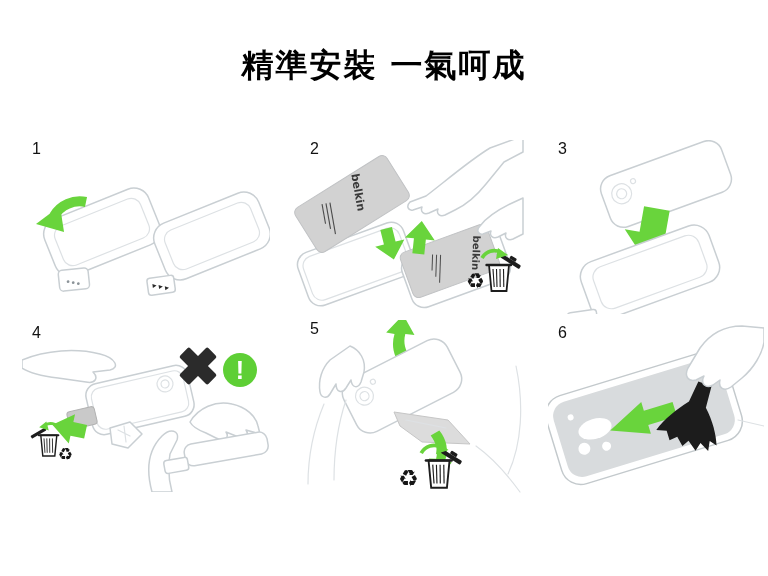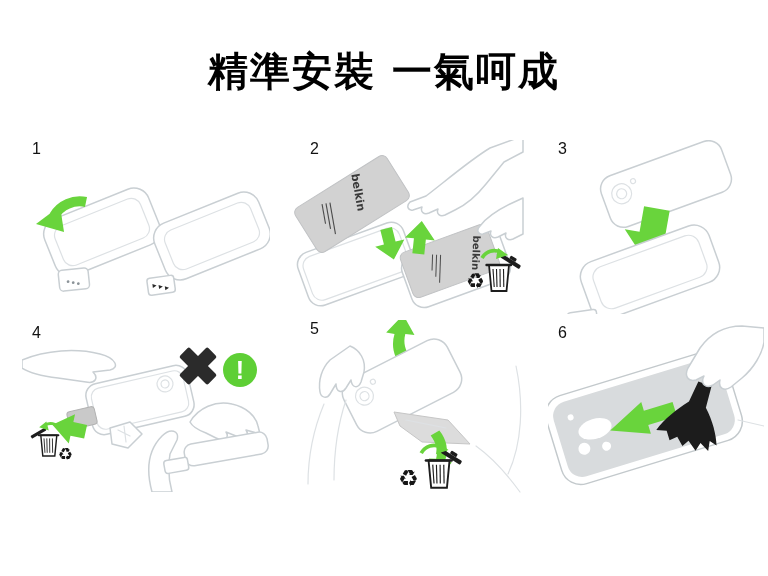--- a/index.html
+++ b/index.html
@@ -4,21 +4,21 @@
 <style>
   html,body{margin:0;padding:0;}
   body{
     width:768px;height:576px;background:#ffffff;position:relative;overflow:hidden;
     font-family:"Liberation Sans","DejaVu Sans",sans-serif;color:#111;
   }
   .page{position:absolute;inset:0;}
   .title{
     position:absolute;top:44px;left:0;width:768px;text-align:center;
     font-family:"DejaVu Sans","Liberation Sans",sans-serif;
-    font-size:40px;font-weight:800;letter-spacing:2px;color:#000;white-space:pre;
+    font-size:32px;font-weight:800;letter-spacing:2px;color:#000;white-space:pre;
   }
   .cell{position:absolute;}
   .cell svg{position:absolute;left:0;top:0;display:block;}
   .num{
     position:absolute;top:0;left:10px;font-size:16px;line-height:18px;color:#121212;z-index:2;
   }
   .lineart{stroke:#c9cfd3;stroke-width:1.5;fill:#ffffff;stroke-linejoin:round;stroke-linecap:round;}
   .lineart2{stroke:#dde1e4;stroke-width:1.2;fill:none;stroke-linejoin:round;stroke-linecap:round;}
   .green{fill:#69d43c;}
   .film{fill:#d2d2d2;stroke:#c0c2c4;stroke-width:1;}

